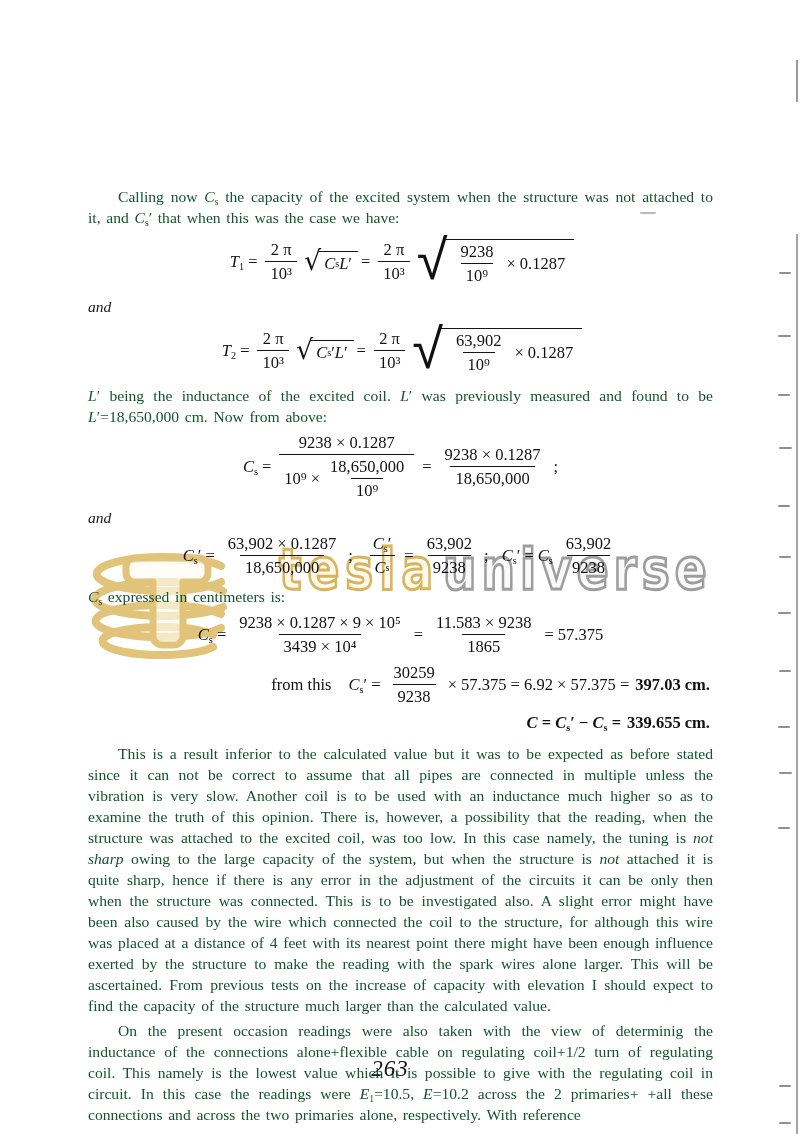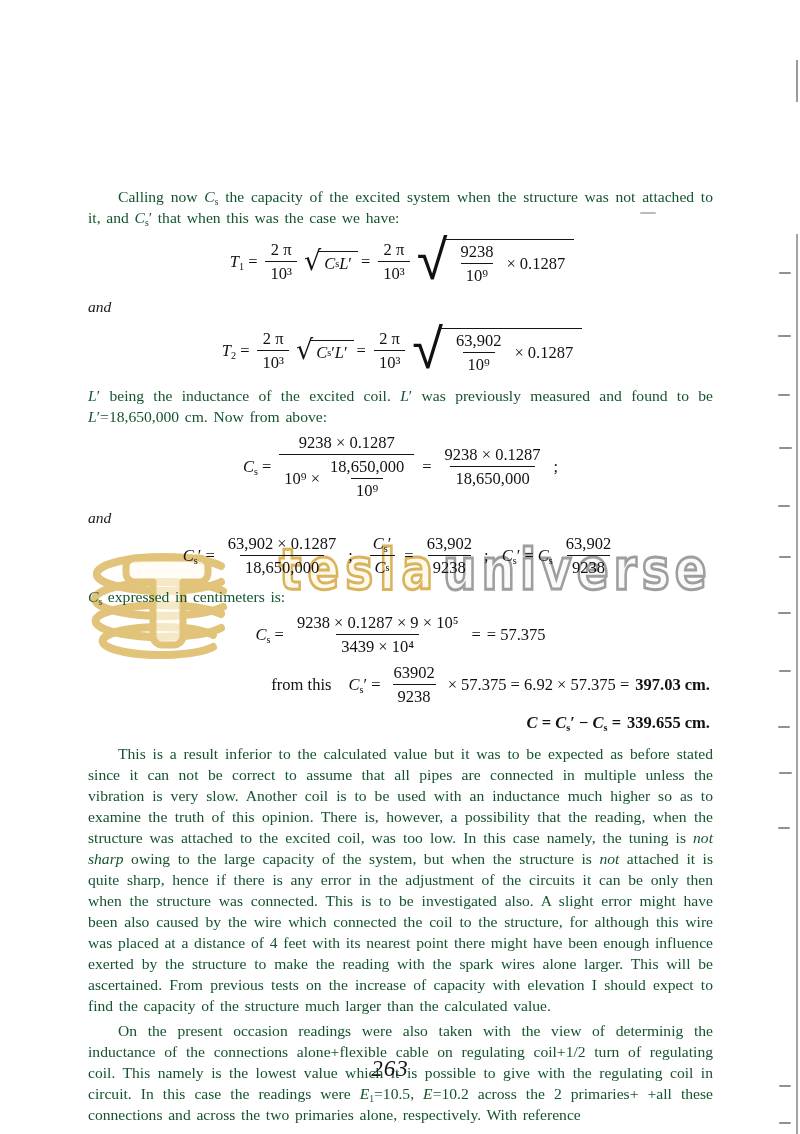--- a/index.html
+++ b/index.html
@@ -207,28 +207,32 @@
 
     <p class="para" style="margin-top:8px;"><i>C</i><sub>s</sub> expressed in centimeters is:</p>
 
     <div class="eq">
       <span class="tok"><i>C</i><sub>s</sub> =</span>
       <span class="frac">
         <span class="num">9238 × 0.1287 × 9 × 10⁵</span>
         <span class="den">3439 × 10⁴</span>
       </span>
       <span class="tok">=</span>
+      <span class="frac">
+        <span class="num">11.583 × 9238</span>
+        <span class="den">1865</span>
+      </span>
       <span class="tok">= 57.375</span>
     </div>
 
     <div class="eq left from-line">
       <span class="pre">from this</span>
       <span class="tok"><i>C</i><sub>s</sub>′ =</span>
       <span class="frac">
-        <span class="num">63902</span>
+        <span class="num">30259</span>
         <span class="den">9238</span>
       </span>
       <span class="tok">× 57.375 = 6.92 × 57.375 =</span>
       <span class="tok bold">397.03 cm.</span>
     </div>
 
     <div class="eq left final-line">
       <span class="tok"><i>C</i> = <i>C</i><sub>s</sub>′ − <i>C</i><sub>s</sub> =</span>
       <span class="tok">339.655 cm.</span>
     </div>

